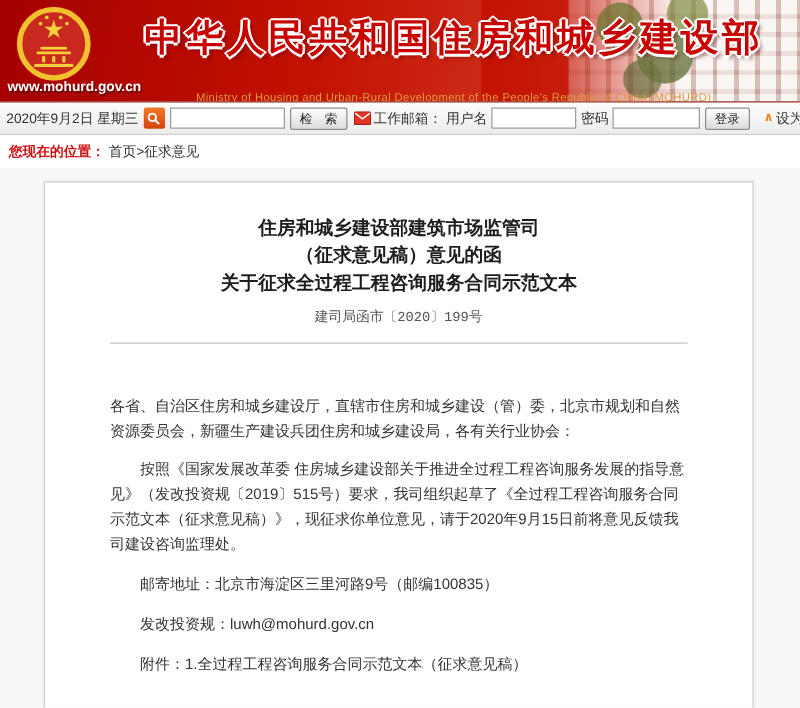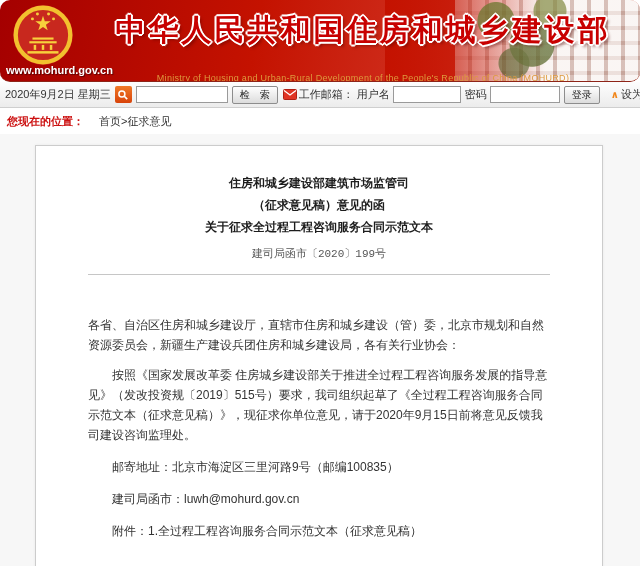--- a/index.html
+++ b/index.html
@@ -3,21 +3,21 @@
 <meta charset="utf-8">
 <style>
   * { margin:0; padding:0; box-sizing:border-box; }
   html,body { width:640px; height:566px; overflow:hidden; background:#fff;
     font-family:"Liberation Sans","DejaVu Sans",sans-serif; }
   .page { position:relative; width:640px; height:566px; overflow:hidden; }
 
   
   .banner { position:relative; width:100%; height:82px; overflow:hidden;
     background:linear-gradient(100deg,#a40000 0%,#c41200 40%,#d13322 70%,#d96a55 100%);
-    border-bottom:1px solid #8e2418;border-radius:10px; }
+    border-bottom:1px solid #8e2418; }
   .building { position:absolute; top:0; right:0; width:185px; height:100%; z-index:1;
     background:
       repeating-linear-gradient(to right, rgba(255,255,255,.55) 0 13px, rgba(180,140,130,.45) 13px 17px),
       repeating-linear-gradient(to bottom, rgba(255,250,248,.6) 0 11px, rgba(190,150,140,.4) 11px 15px),
       #e7d3cb; }
   .building-fade { position:absolute; top:0; right:95px; width:160px; height:100%; z-index:2;
     background:linear-gradient(to right,#c41200 0%, rgba(196,18,0,.65) 45%, rgba(196,18,0,0) 100%); }
   .tree { position:absolute; top:-8px; right:60px; width:120px; height:95px; z-index:3; opacity:.85;
     background:
       radial-gradient(circle at 30% 30%, rgba(110,120,50,.9) 0 18px, rgba(110,120,50,0) 19px),
@@ -53,28 +53,28 @@
   .mail-icon { margin-right:2px; display:inline-flex; }
   .tb-label { margin-right:3px; }
   .tb-spacer { flex:1 1 auto; }
   .tb-link { display:inline-flex; align-items:center; gap:2px; margin-left:6px; color:#333;
     cursor:pointer; text-decoration:none; }
   .caret-icon { color:#f08519; font-weight:bold; font-size:10px; }
 
   
   .breadcrumb { height:26px; display:flex; align-items:center; padding:0 7px;
     background:#fff; font-size:11px; }
-  .bc-label { color:#cc1111; font-weight:bold; margin-right:15px; }
+  .bc-label { color:#cc1111; font-weight:bold; margin-right:3px; }
   .bc-path { color:#333; cursor:pointer; }
 
   
   .content-area { width:100%; height:458px; background:#f7f7f7; padding-top:11px; }
   .doc-box { width:568px; margin-left:35px; background:#fff; border:1px solid #ccc;
     min-height:500px; padding:26px 52px 20px 52px; box-shadow:0 0 3px rgba(0,0,0,.06); }
-  .doc-title { text-align:center; font-size:12px; font-weight:bold; color:#1d1d1d; line-height:22px; }
+  .doc-title { text-align:center; font-size:15px; font-weight:bold; color:#1d1d1d; line-height:22px; }
   .doc-number { text-align:center; font-size:11px; color:#555; margin-top:8px;font-family:Liberation Mono, monospace; }
   .doc-divider { border:none; border-top:1px solid #c6c6c6; margin:13px 0 0 0; }
   .doc-body { font-size:12px; color:#333; line-height:20px; }
   .p-addressee { margin-top:40px; }
   .p-main { margin-top:10px; text-indent:2em; }
   .p-line { margin-top:12px; text-indent:2em; white-space:pre-wrap; }
   .p-attach { margin-top:12px; text-indent:2em; }
 </style>
 </head>
 <body>
@@ -146,20 +146,20 @@
     <div class="doc-box">
       <div class="doc-title">住房和城乡建设部建筑市场监管司</div>
       <div class="doc-title">（征求意见稿）意见的函</div>
       <div class="doc-title">关于征求全过程工程咨询服务合同示范文本</div>
       <div class="doc-number">建司局函市〔2020〕199号</div>
       <hr class="doc-divider">
       <div class="doc-body">
         <p class="p-addressee">各省、自治区住房和城乡建设厅，直辖市住房和城乡建设（管）委，北京市规划和自然资源委员会，新疆生产建设兵团住房和城乡建设局，各有关行业协会：</p>
         <p class="p-main">按照《国家发展改革委 住房城乡建设部关于推进全过程工程咨询服务发展的指导意见》（发改投资规〔2019〕515号）要求，我司组织起草了《全过程工程咨询服务合同示范文本（征求意见稿）》，现征求你单位意见，请于2020年9月15日前将意见反馈我司建设咨询监理处。</p>
         <p class="p-line">邮寄地址：北京市海淀区三里河路9号（邮编100835）</p>
-        <p class="p-line">建司局函市：luwh@mohurd.gov.cn</p>
+        <p class="p-line">发改投资规：luwh@mohurd.gov.cn</p>
         <p class="p-attach">附件：1.全过程工程咨询服务合同示范文本（征求意见稿）</p>
 
       </div>
     </div>
   </div>
 
 </div>
 
 </body></html>

